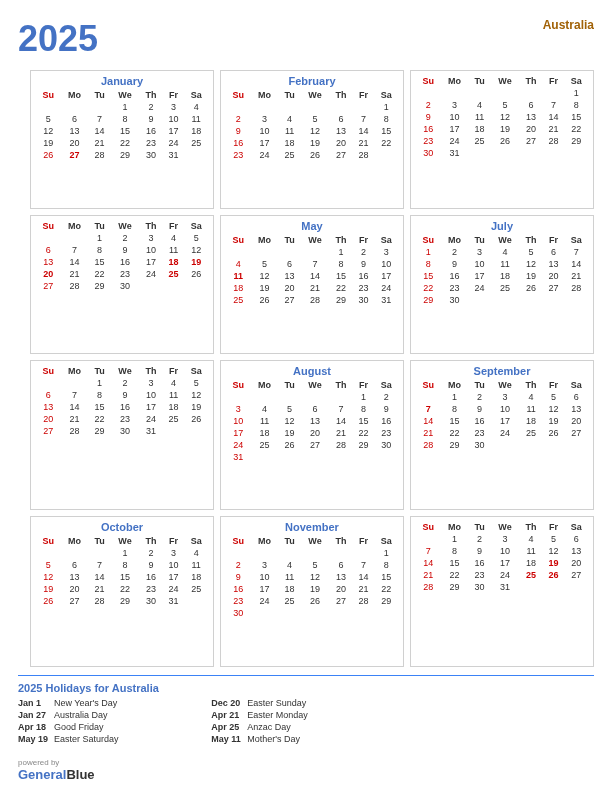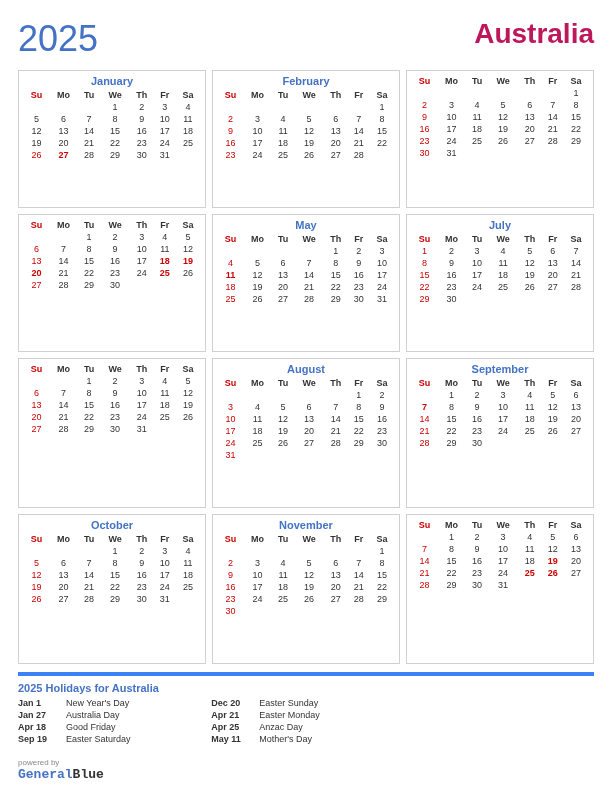--- a/index.html
+++ b/index.html
@@ -19,33 +19,34 @@
       flex-direction: column;
     }
     .header {
       display: flex;
       justify-content: space-between;
       align-items: flex-start;
       margin-bottom: 10px;
     }
     .year-title {
       font-size: 36px;
-      font-weight: normal;
+      font-weight: bold;
       color: #4472c4;
     }
     .country-title {
-      font-size: 28px;
+      font-size: 12px;
       font-weight: bold;
-      color: #be185d;
+      color: #a16207;
     }
     .calendars-grid {
       display: grid;
       grid-template-columns: 1fr 1fr 1fr;
       gap: 6px;
       flex: 1;
+      margin-left: 12px;
     }
     .month-box {
       border: 1px solid #d0d0d0;
       padding: 4px 5px;
       background: #fff;
     }
     .month-name {
       text-align: center;
       font-weight: bold;
       color: #4472c4;
@@ -65,37 +66,37 @@
     }
     .cal-table td {
       text-align: center;
       font-size: 9px;
       padding: 1px 0;
       color: #333;
     }
     .cal-table th.sunday { color: #cc0000; }
     .holidays-section {
       margin-top: 8px;
-      border-top: 4px solid #3b82f6;
+      border-top: 1px solid #3b82f6;
       padding-top: 6px;
     }
     .holidays-title {
       font-size: 11px;
       font-weight: bold;
       color: #4472c4;
       margin-bottom: 4px;
     }
     .holidays-columns {
       display: grid;
       grid-template-columns: 1fr 1fr 1fr;
       gap: 4px;
     }
     .holiday-entry {
       display: flex;
-      gap: 16px;
+      gap: 4px;
       font-size: 9px;
       margin-bottom: 2px;
     }
     .holiday-date {
       color: #333;
       font-weight: bold;
       white-space: nowrap;
       min-width: 32px;
     }
     .holiday-name {
@@ -109,21 +110,20 @@
       padding-top: 4px;
     }
     .powered-by {
       font-size: 8px;
       color: #888;
     }
     .general-blue {
       font-size: 13px;
       font-weight: bold;
       color: #333;
-      font-family: Liberation Mono, monospace;
     }
     .general-blue span {
       color: #4472c4;
     }
   </style>
 </head>
 <body>
 
 <div class="page">
   <div class="header">
@@ -923,21 +923,21 @@
           </div>
           <div class="holiday-entry">
             <span class="holiday-date">Jan 27</span>
             <span class="holiday-name">Australia Day</span>
           </div>
           <div class="holiday-entry">
             <span class="holiday-date">Apr 18</span>
             <span class="holiday-name">Good Friday</span>
           </div>
           <div class="holiday-entry">
-            <span class="holiday-date">Sep 19</span>
+            <span class="holiday-date">May 19</span>
             <span class="holiday-name">Easter Saturday</span>
           </div>
         </div>
         <div>
           <div class="holiday-entry">
             <span class="holiday-date">Dec 20</span>
             <span class="holiday-name">Easter Sunday</span>
           </div>
           <div class="holiday-entry">
             <span class="holiday-date">Apr 21</span>

